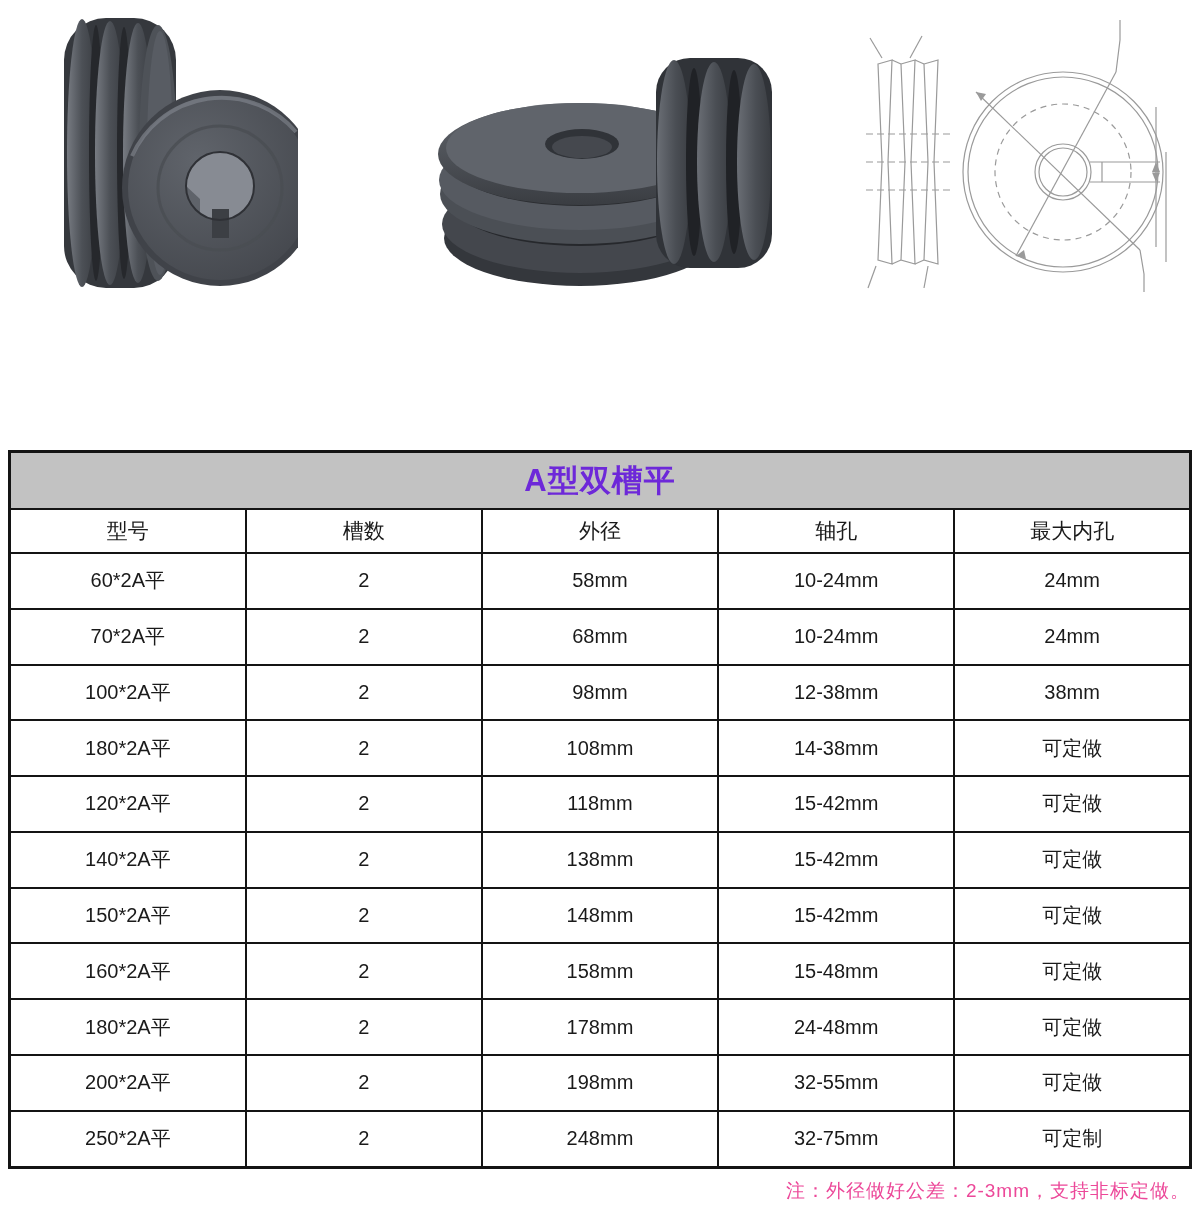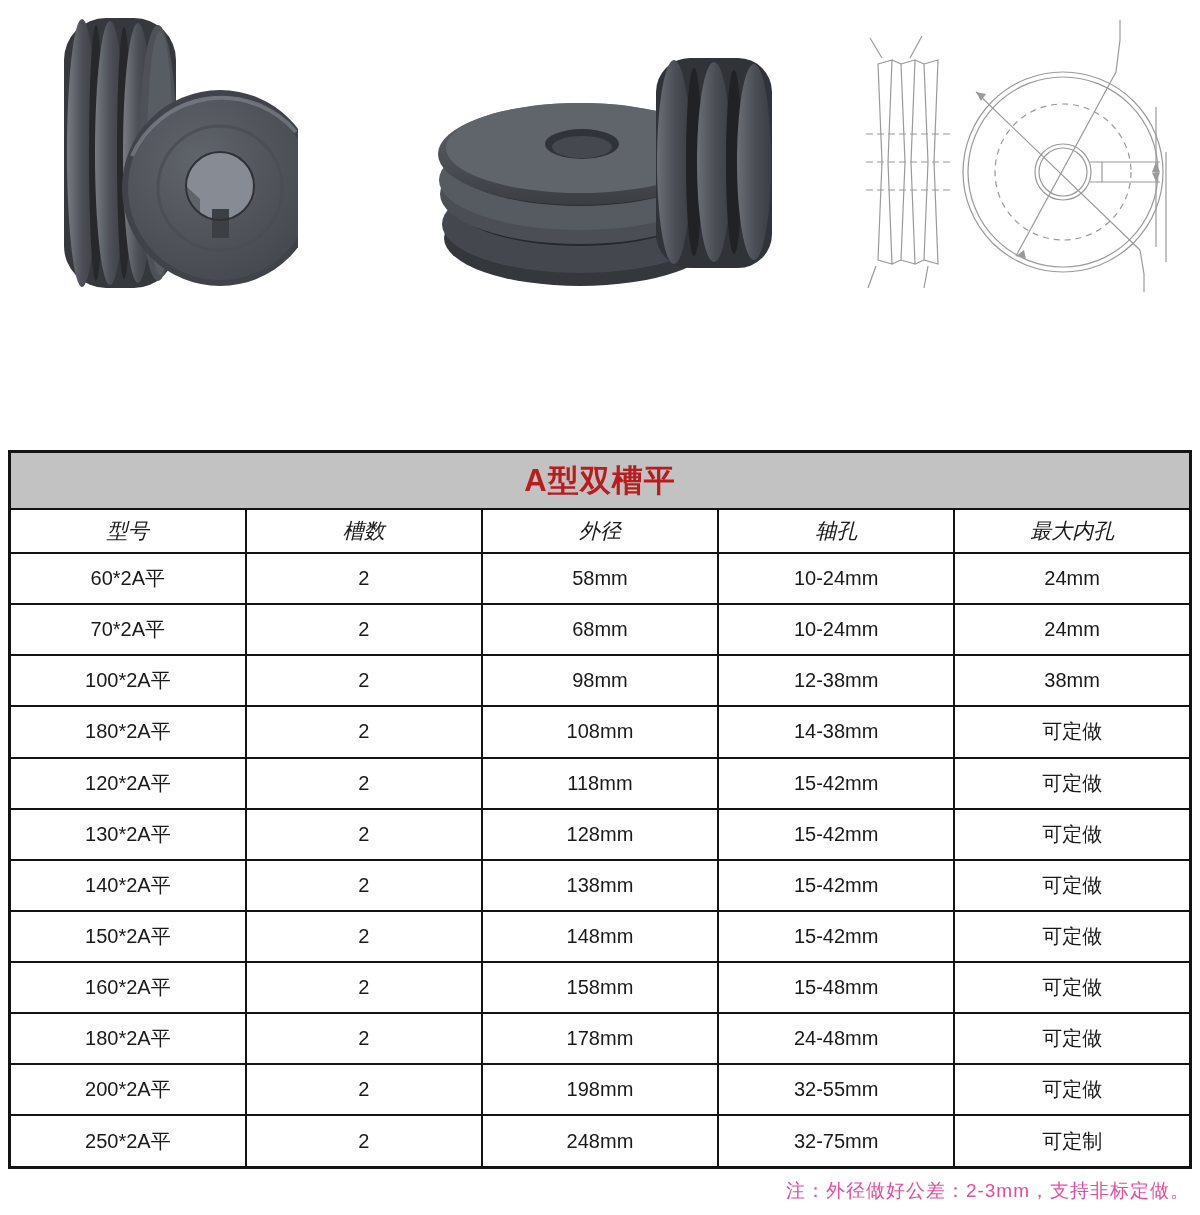--- a/index.html
+++ b/index.html
@@ -17,24 +17,24 @@
     position:absolute;left:8px;top:450px;width:1184px;height:719px;
     border-collapse:collapse;table-layout:fixed;
     border:3px solid #141414;
   }
   table.spec th, table.spec td{
     border:2px solid #141414;text-align:center;vertical-align:middle;
     padding:0;white-space:nowrap;overflow:hidden;
   }
   tr.title-row th{
     background:#c2c2c2;height:55px;
-    font-size:31px;font-weight:bold;letter-spacing:1px;color:#b91c1c;
+    font-size:31px;font-weight:bold;letter-spacing:1px;color:#6d28d9;
   }
   tr.header-row th{
-    height:42px;background:#ffffff;font-weight:normal;font-size:21px;font-style:italic;
+    height:42px;background:#ffffff;font-weight:normal;font-size:21px;
   }
   table.spec td{font-size:20px;background:#ffffff;}
   .footnote{
     position:absolute;left:0;top:1178px;width:1190px;
     text-align:right;font-size:19px;letter-spacing:1px;color:#ec4899;
   }
 </style>
 </head>
 <body>
 
@@ -201,27 +201,20 @@
       <td>可定做</td>
     </tr>
     <tr>
       <td>120*2A平</td>
       <td>2</td>
       <td>118mm</td>
       <td>15-42mm</td>
       <td>可定做</td>
     </tr>
     <tr>
-      <td>130*2A平</td>
-      <td>2</td>
-      <td>128mm</td>
-      <td>15-42mm</td>
-      <td>可定做</td>
-    </tr>
-    <tr>
       <td>140*2A平</td>
       <td>2</td>
       <td>138mm</td>
       <td>15-42mm</td>
       <td>可定做</td>
     </tr>
     <tr>
       <td>150*2A平</td>
       <td>2</td>
       <td>148mm</td>

